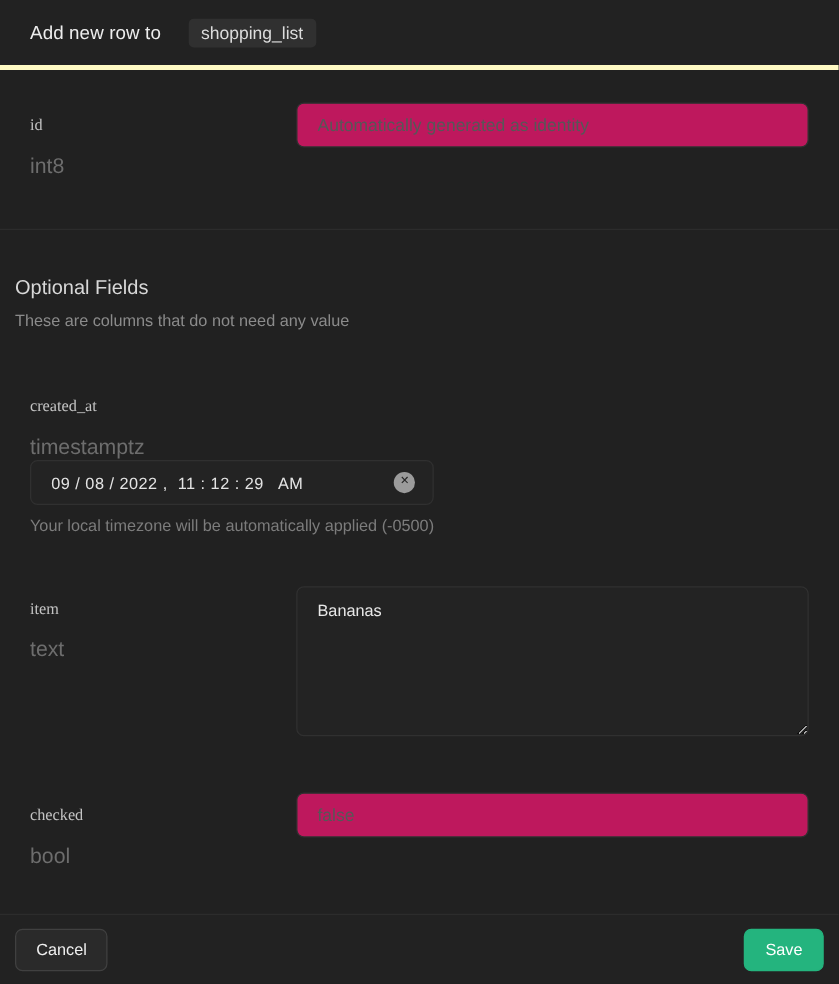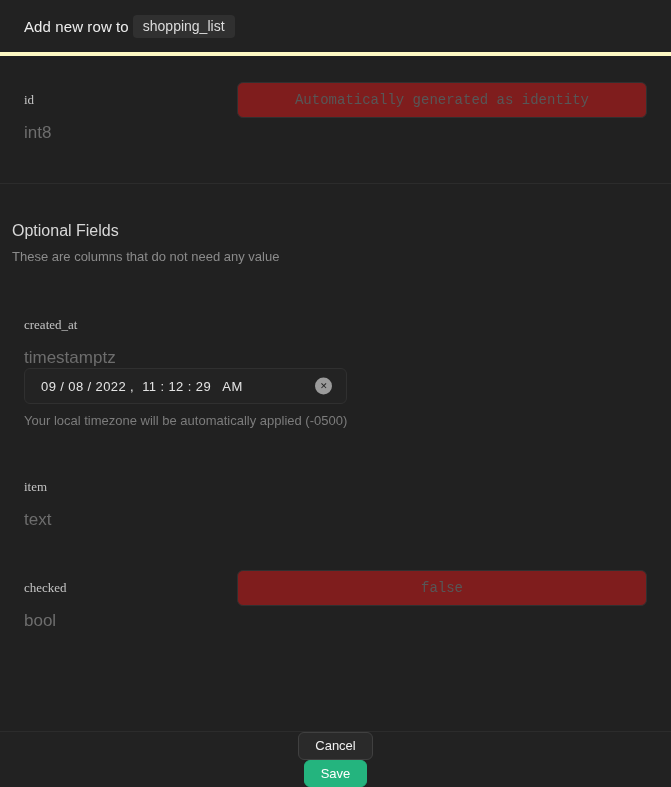--- a/index.html
+++ b/index.html
@@ -19,21 +19,21 @@
   
   .panel-header {
     height: 56px; flex-shrink: 0;
     display: flex; align-items: center;
     padding: 0 24px;
     border-bottom: 4px solid #fef9c3;
     background: #222222;
   }
   .panel-title { font-size: 15px; font-weight: 500; color: #ededed; letter-spacing: 0.1px; }
   .table-badge {
-    margin-left: 4px;
+    margin-left: 22px;
     background: #303030;
     color: #dcdcdc;
     font-size: 14px;
     padding: 3px 10px 4px;
     border-radius: 4px;
   }
 
   
   .panel-content { flex: 1; overflow: hidden; }
 
@@ -51,29 +51,28 @@
     padding: 0 24px;
     align-items: flex-start;
   }
   .field-labels { width: 213px; flex-shrink: 0; padding-top: 10px; }
   .field-name { font-size: 13px; color: #c3c3c3; font-family: Liberation Serif, serif; }
   .field-type { font-size: 17px; color: #6d6d6d; margin-top: 15px; }
   .field-control { flex: 1; min-width: 0; }
 
   .text-input {
     width: 100%; height: 36px;
-    background: #7f1d1d;
+    background: #be185d;
     border: 1px solid #303030;
     border-radius: 6px;
     padding: 0 16px;
-    font-family: Liberation Mono, monospace;
+    font-family: Liberation Sans, sans-serif;
     font-size: 14px;
     color: #e6e6e6;
     outline: none;
-    text-align: center;
   }
   .text-input::placeholder { color: #575757; opacity: 1; }
 
   .mt-created { margin-top: 43px; flex-direction: column; }
   .mt-item { margin-top: 41px; }
   .mt-checked { margin-top: 40px; }
 
   
   .datetime-input {
     position: relative;
@@ -123,21 +122,20 @@
     resize: both;
   }
 
   
   .panel-footer {
     height: 56px; flex-shrink: 0;
     border-top: 1px solid #2c2c2c;
     background: #222222;
     display: flex; align-items: center; justify-content: space-between;
     padding: 0 12px;
-    flex-direction: column;
   }
   .btn {
     font-family: "Liberation Sans", "DejaVu Sans", sans-serif;
     font-size: 13px;
     border-radius: 6px;
     height: 34px;
     padding: 0 16px;
     cursor: pointer;
   }
   .btn-cancel {
@@ -195,20 +193,23 @@
           </div>
           <div class="helper-text">Your local timezone will be automatically applied (-0500)</div>
         </div>
       </div>
 
       <div class="field-row mt-item">
         <div class="field-labels">
           <div class="field-name">item</div>
           <div class="field-type">text</div>
         </div>
+        <div class="field-control">
+          <textarea class="textarea-input" style="">Bananas</textarea>
+        </div>
       </div>
 
       <div class="field-row mt-checked">
         <div class="field-labels">
           <div class="field-name">checked</div>
           <div class="field-type">bool</div>
         </div>
         <div class="field-control">
           <input class="text-input" type="text" placeholder="false" style="">
         </div>

